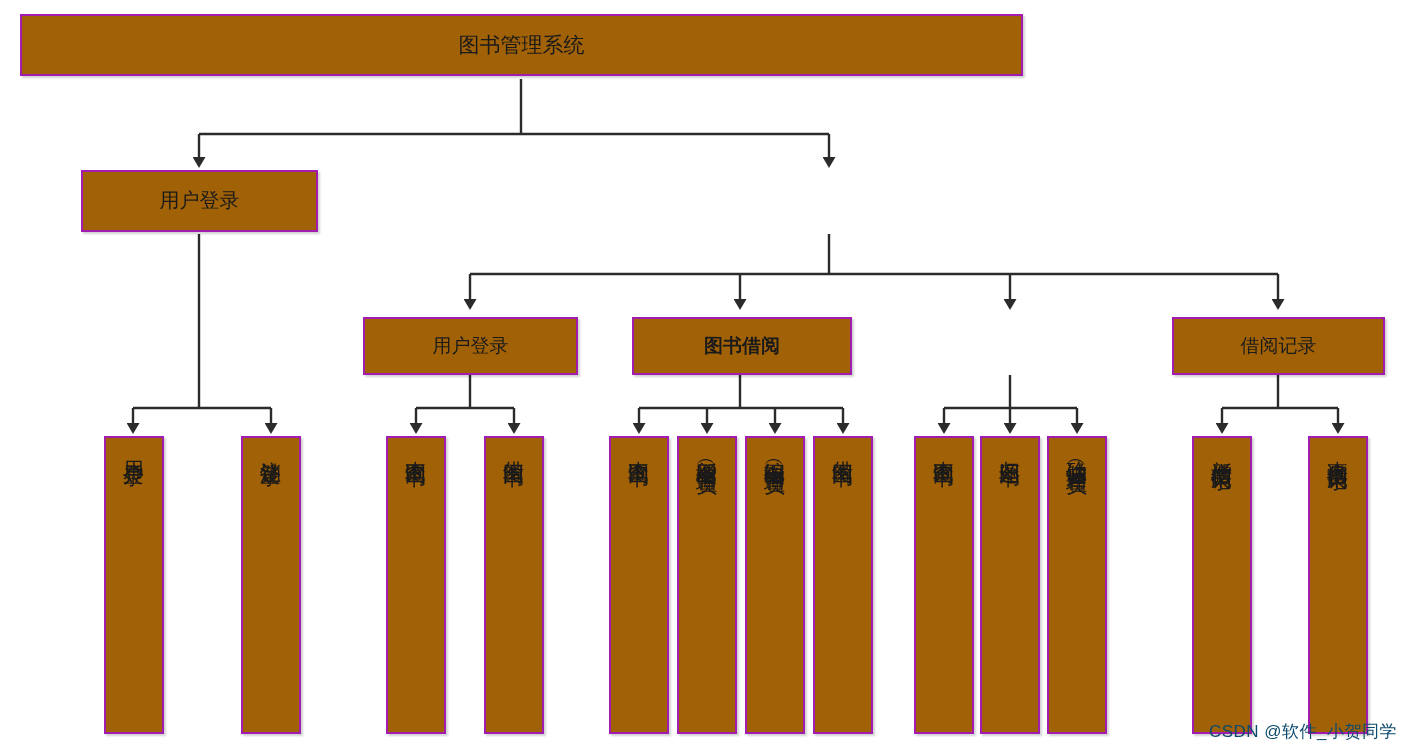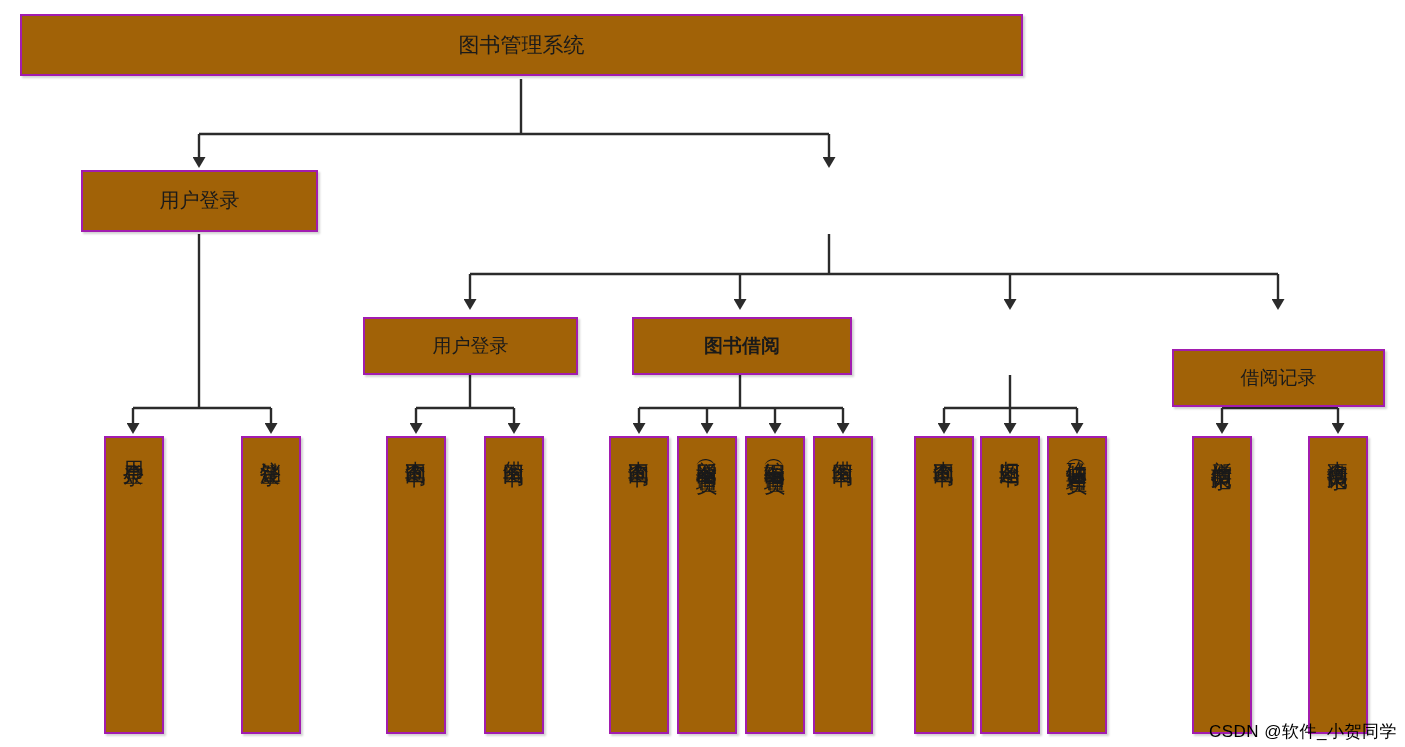--- a/index.html
+++ b/index.html
@@ -63,21 +63,21 @@
     line-height: 1.0;
     letter-spacing: 2px;
     white-space: normal;
     max-height: 100%;
   }
   .watermark {
     position: absolute;
     right: 8px;
     bottom: 4px;
     font-size: 17px;
-    color: #000000;
+    color: #0c4a6e;
     letter-spacing: 0.5px;
     z-index: 5;
     white-space: nowrap;
   }
 </style>
 </head>
 <body>
 
 <div id="canvas">
 
@@ -138,21 +138,21 @@
   <div class="node node-l2" style="left:81px; top:170px; width:237px; height:62px;">
     <span class="lbl">用户登录</span>
   </div>
 
   <div class="node node-l3" style="left:363px; top:317px; width:215px; height:58px;">
     <span class="lbl">用户登录</span>
   </div>
   <div class="node node-l3" style="left:632px; top:317px; width:220px; height:58px;font-weight:bold;">
     <span class="lbl">图书借阅</span>
   </div>
-  <div class="node node-l3" style="left:1172px; top:317px; width:213px; height:58px;margin-top:32px;">
+  <div class="node node-l3" style="left:1172px; top:317px; width:213px; height:58px;">
     <span class="lbl">借阅记录</span>
   </div>
 
   <div class="node node-leaf" style="left:104px; top:436px; width:60px; height:298px;">
     <span class="lbl">用户登录</span>
   </div>
   <div class="node node-leaf" style="left:241px; top:436px; width:60px; height:298px;">
     <span class="lbl">注销登录</span>
   </div>
 

